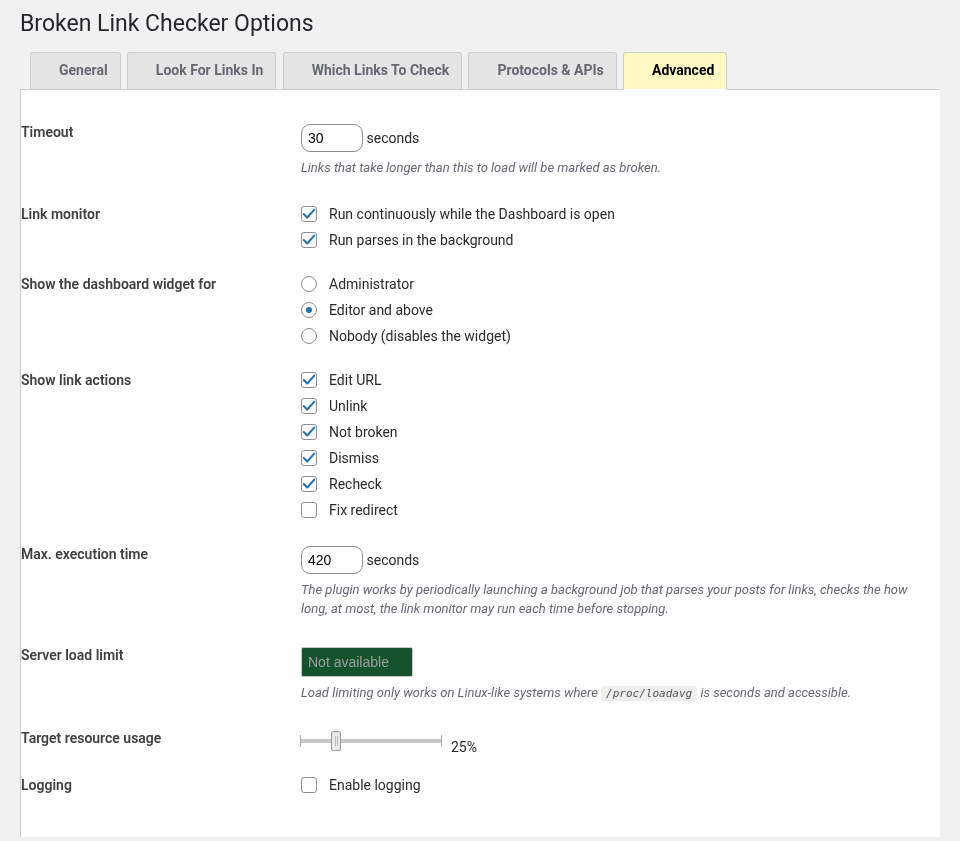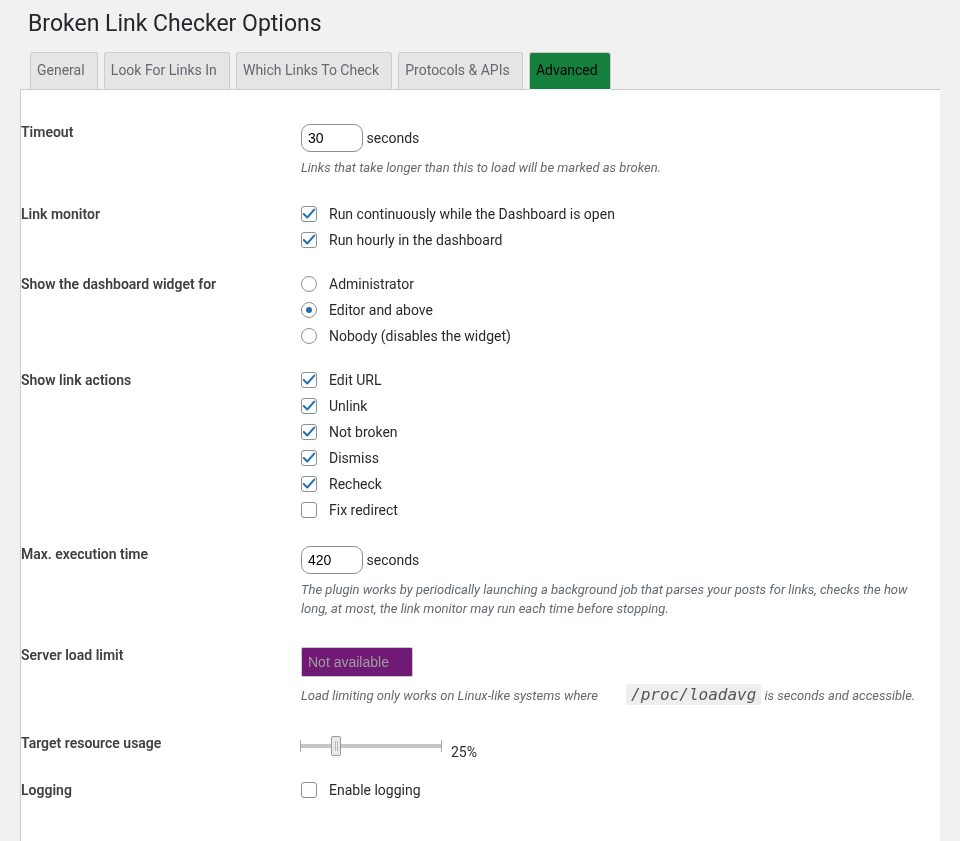--- a/index.html
+++ b/index.html
@@ -11,48 +11,48 @@
     color: #222;
     background: #f1f1f1;
     width: 960px;
   }
   .wrap {
     padding: 10px 20px 20px 20px;
   }
   h1.page-title {
     font-size: 23px;
     font-weight: 400;
-    margin: 0 0 14px 8px;
+    margin: 0 0 14px 0;
     padding: 0;
     color: #23282d;
   }
   .nav-tab-wrapper {
     border-bottom: 1px solid #ccc;
     padding-left: 10px;
     margin: 0;
   }
   .nav-tab {
     display: inline-block;
     border: 1px solid #ccc;
     border-bottom: none;
     background: #e5e5e5;
     color: #646970;
     font-size: 14px;
-    font-weight: 400;
+    font-weight: 700;
     line-height: 1.8;
-    padding: 5px 12px 6px 6px;
+    padding: 5px 12px 6px 28px;
     margin: 0 3px 0 0;
     cursor: pointer;
     border-top-left-radius: 3px;
     border-top-right-radius: 3px;
     position: relative;
     bottom: -1px;
   }
   .nav-tab-active {
-    background: #15803d;
+    background: #fef9c3;
     color: #000;
     border-bottom: 1px solid #fff;
   }
   .panel {
     background: #fff;
     border-left: 1px solid #ccc;
     padding: 20px 0 30px 0;
   }
   table.form-table {
     width: 100%;
@@ -88,21 +88,21 @@
     font-size: 14px;
     height: 28px;
   }
   input[type="text"].disabled {
     width: 112px;
     padding: 3px 6px;
     border: 1px solid #c9c9c9;
     border-radius: 2px;
     font-size: 14px;
     color: #9e9e9e;
-    background: #701a75;
+    background: #14532d;
     height: 30px;
   }
   .opt-row {
     display: flex;
     align-items: center;
     margin-bottom: 10px;
     text-align: center;
   }
   .opt-row:last-child { margin-bottom: 0; }
   .opt-row label {
@@ -142,24 +142,23 @@
     content: "";
     width: 6px;
     height: 6px;
     border-radius: 50%;
     background: #2271b1;
   }
   code.path {
     font-family: Consolas, Menlo, monospace;
     background: #eee;
     padding: 1px 5px;
-    font-size: 16px;
+    font-size: 11px;
     color: #555;
     border-radius: 2px;
-    margin-left: 25px;
   }
   
   .slider {
     display: inline-flex;
     align-items: center;
   }
   .slider-track {
     position: relative;
     width: 140px;
     height: 4px;
@@ -248,21 +247,21 @@
                   </svg>
             </span>
             <label>Run continuously while the Dashboard is open</label>
           </div>
           <div class="opt-row">
             <span class="chk checked">
               <svg viewBox="0 0 16 16">
                     <path d="M2 8 L6 12 L14 3" stroke="#2271b1" stroke-width="2.3" fill="none" stroke-linecap="round" stroke-linejoin="round"></path>
                   </svg>
             </span>
-            <label>Run hourly in the dashboard</label>
+            <label>Run parses in the background</label>
           </div>
         </td>
       </tr>
 
       <tr>
         <th>Show the dashboard widget for</th>
         <td>
           <div class="opt-row">
             <span class="rad"></span>
             <label>Administrator</label>

